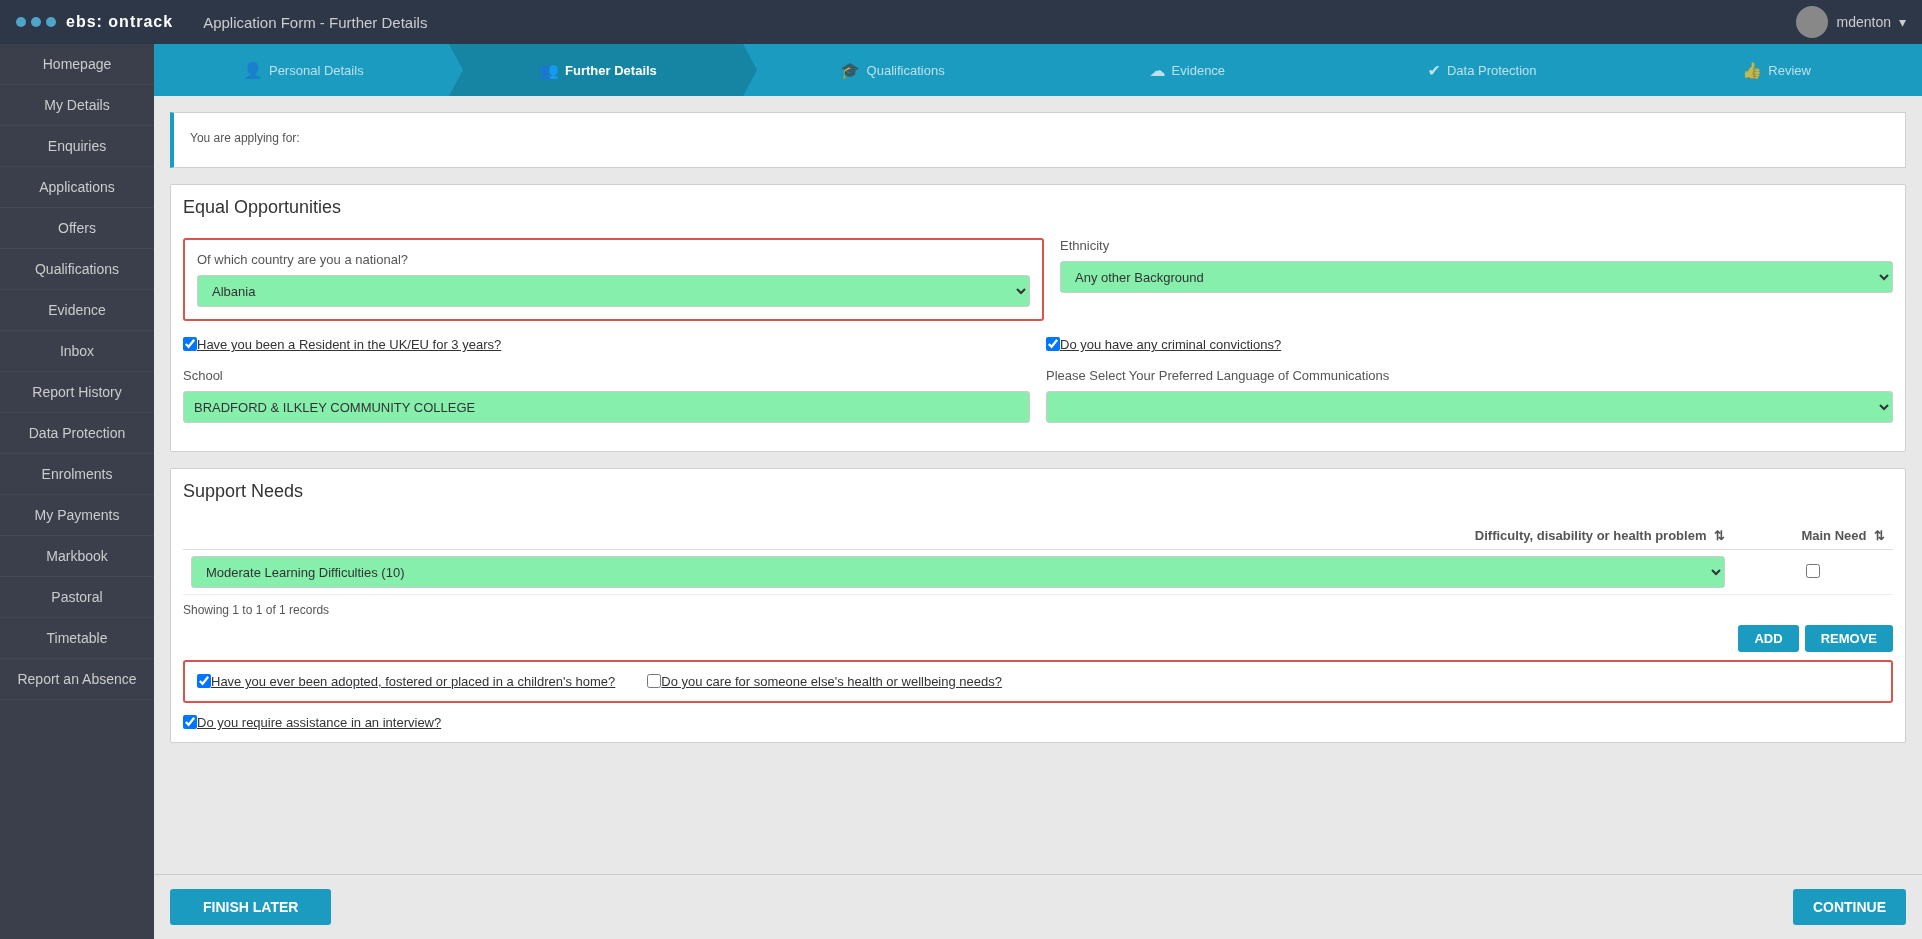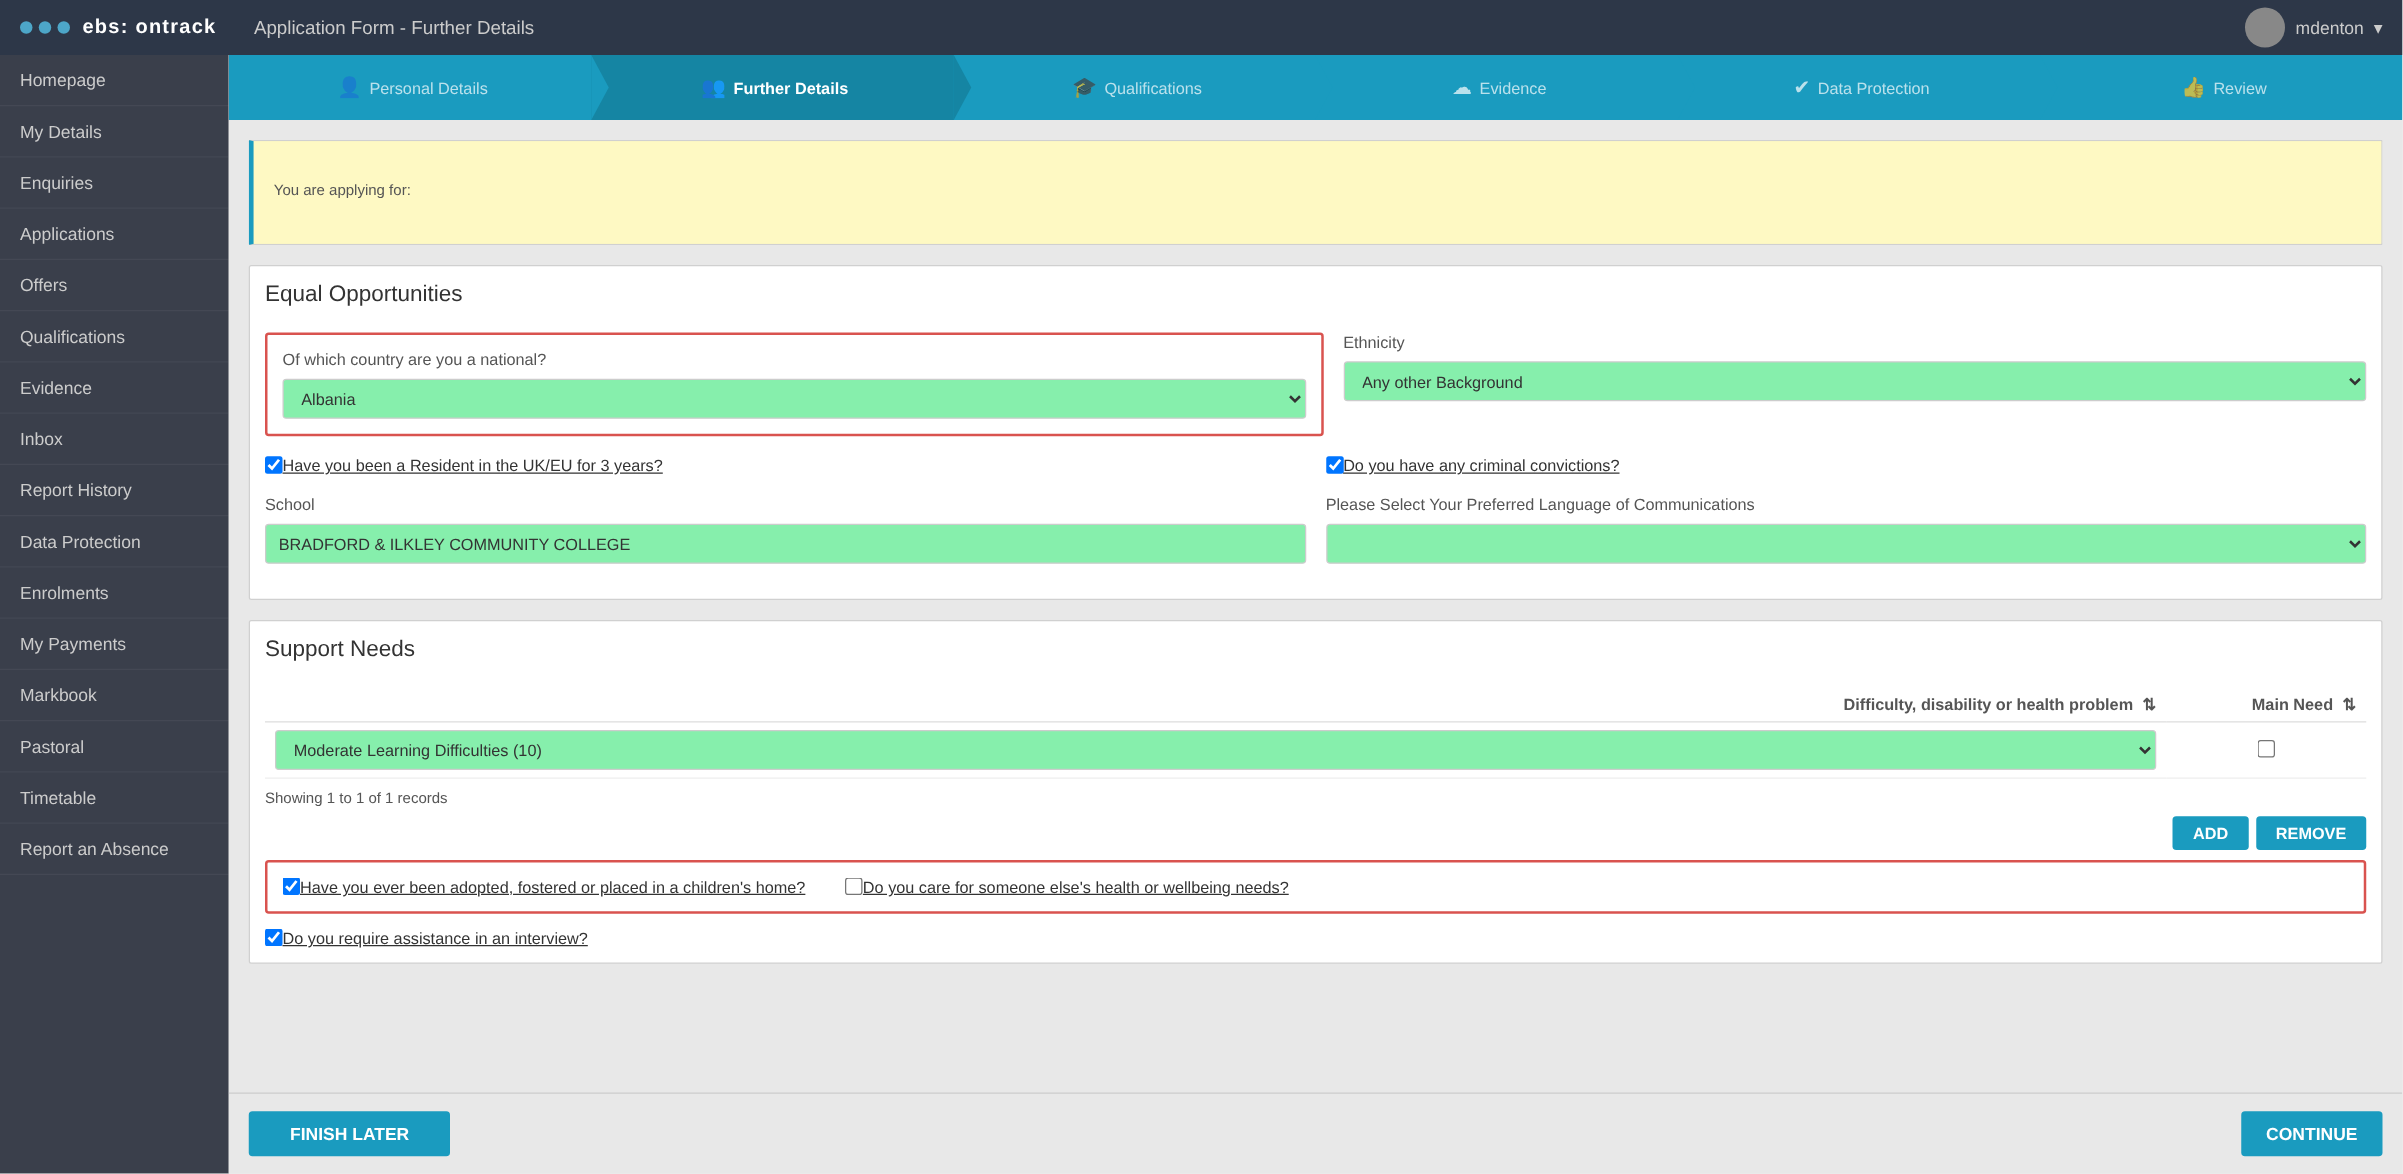--- a/index.html
+++ b/index.html
@@ -22,26 +22,27 @@
     .page-title { color: #ccc; font-size: 15px; margin-left: 20px; }
     .topbar-right { display: flex; align-items: center; gap: 8px; }
     .avatar { width: 32px; height: 32px; border-radius: 50%; background: #888; }
     .username { color: #ccc; font-size: 14px; }
 
     
     .main-layout { display: flex; flex: 1; overflow: hidden; }
 
     
     .sidebar {
-      width: 183px;
+      width: 154px;
       background: #3a3f4b;
       flex-shrink: 0;
       display: flex;
       flex-direction: column;
       overflow-y: auto;
+      text-align: center;
     }
     .sidebar-item {
       color: #ccc;
       padding: 12px 16px;
       cursor: pointer;
       font-size: 14px;
       border-bottom: 1px solid rgba(255,255,255,0.05);
     }
 
     
@@ -87,24 +88,24 @@
     
     .content-body {
       flex: 1;
       overflow-y: auto;
       padding: 16px;
       background: #e8e8e8;
     }
 
     
     .info-box {
-      background: #fef9c3;
+      background: #ffffff;
       border: 1px solid #d0d0d0;
       border-left: 4px solid #1a9bbf;
-      padding: 32px 16px;
+      padding: 18px 16px;
       margin-bottom: 16px;
       border-radius: 1px;
     }
     .info-box-label { color: #555; font-size: 12px; margin-bottom: 4px; }
     .info-box-value { color: #1a9bbf; font-size: 14px; font-weight: bold; }
 
     
     .form-section {
       background: #fff;
       border: 1px solid #d0d0d0;

